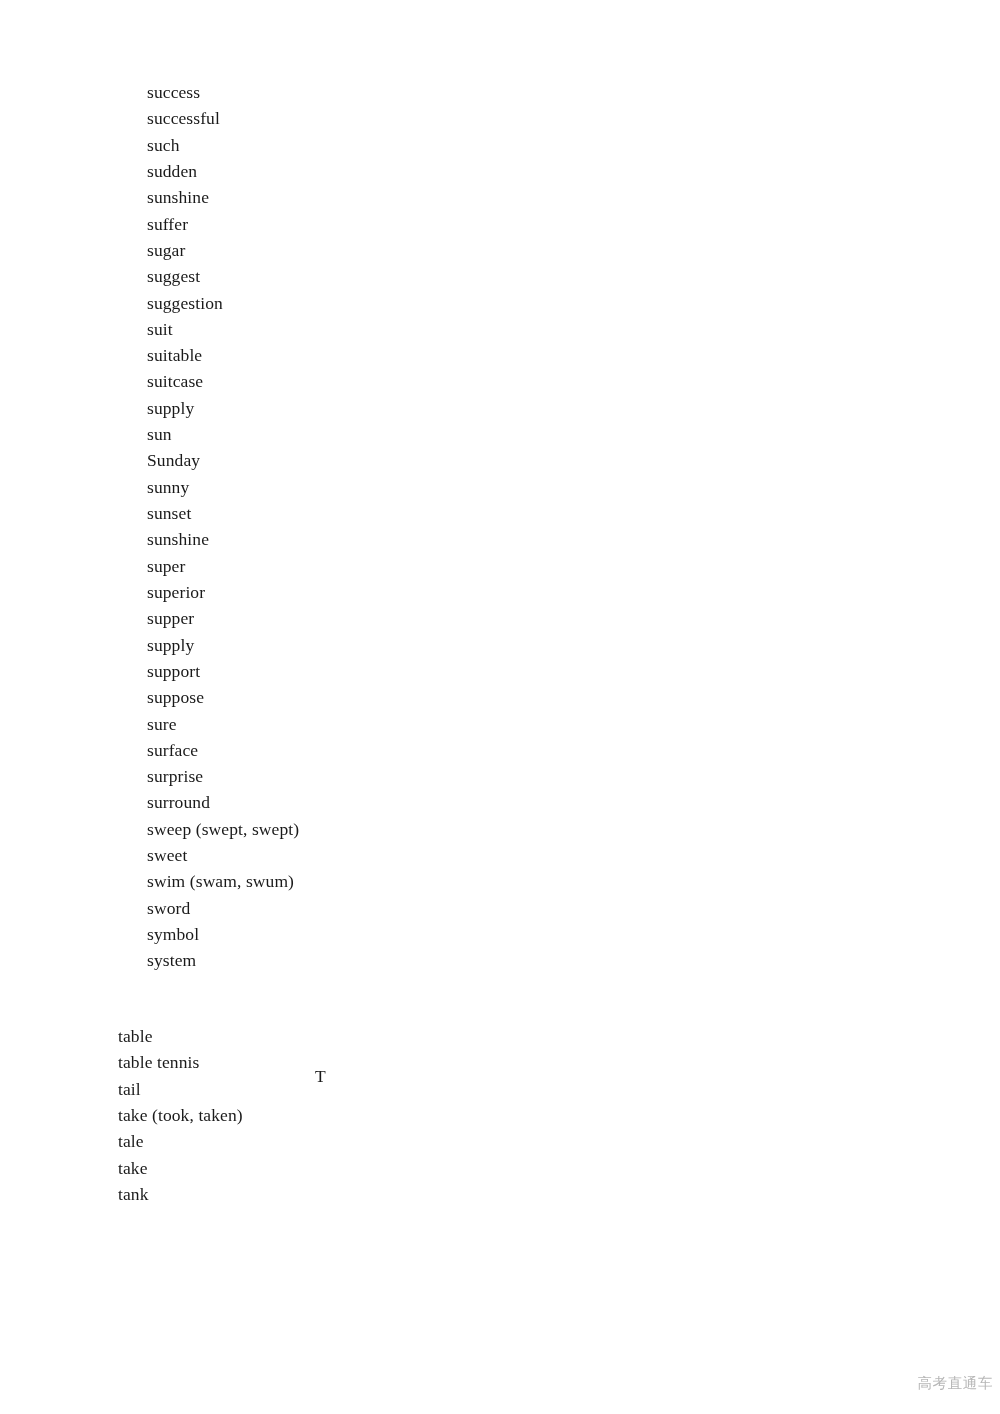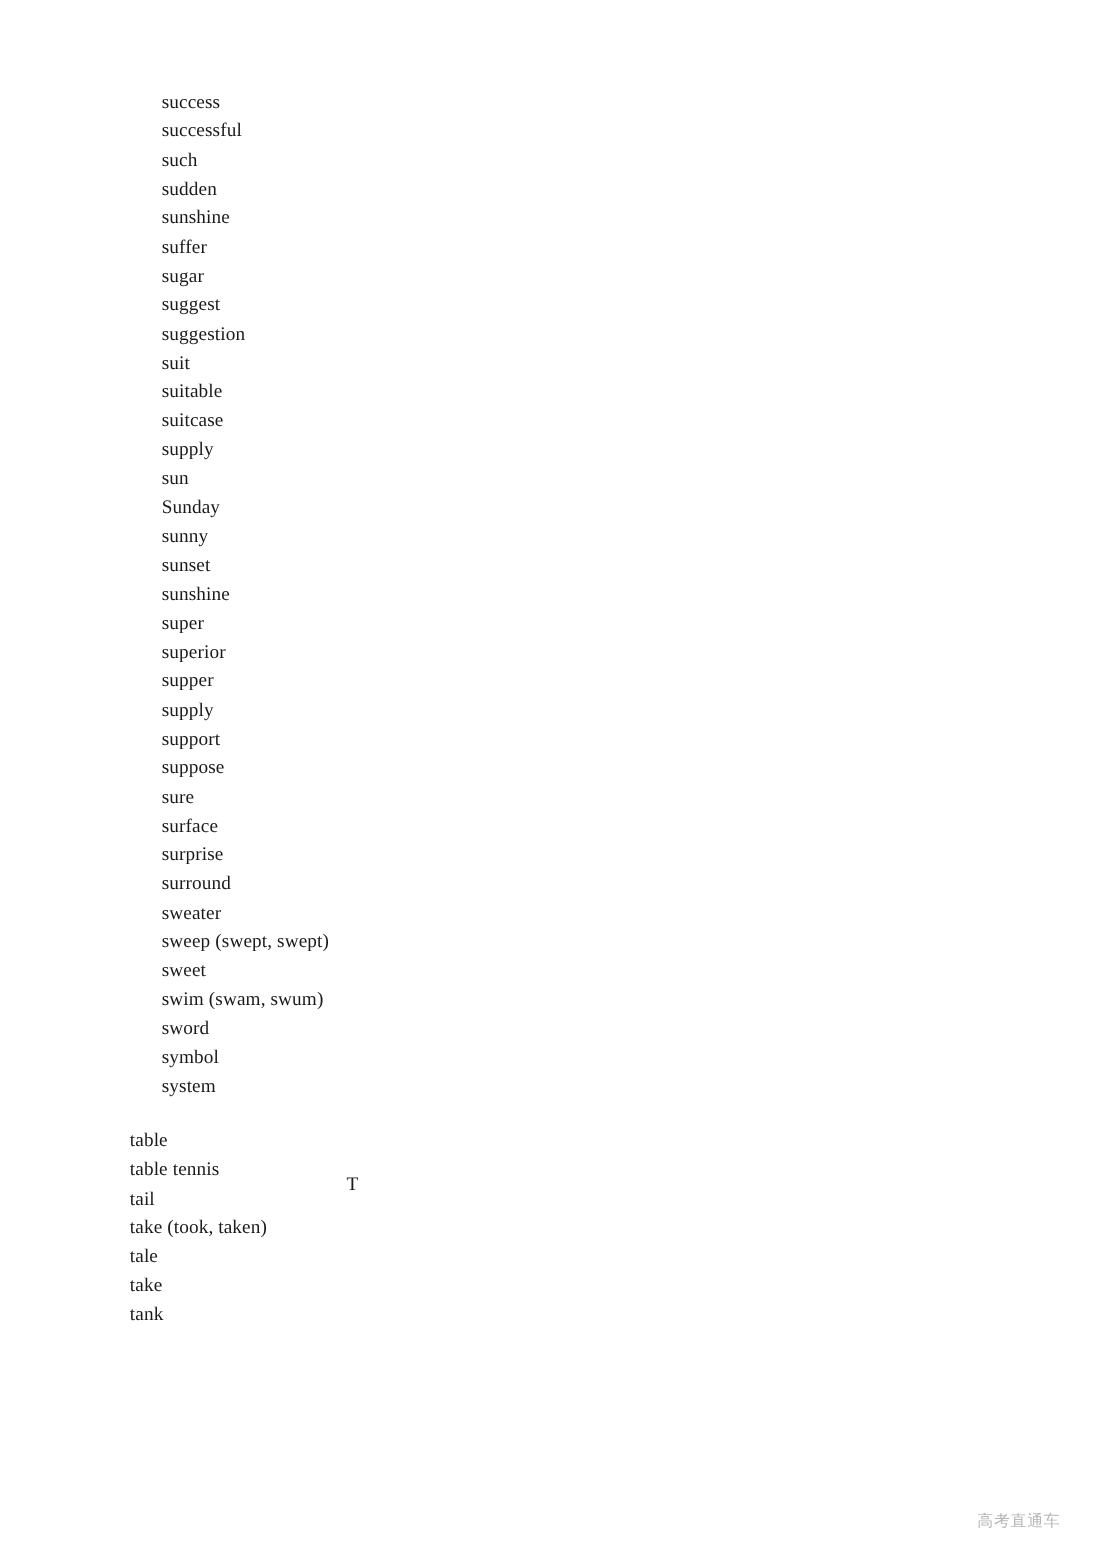--- a/index.html
+++ b/index.html
@@ -45,21 +45,21 @@
     letter-spacing: 0.1px;
   }
   .t-column {
     position: absolute;
     left: 118px;
     top: 1023px;
     width: 560px;
   }
   .watermark {
     position: absolute;
-    right: 36px;
+    right: 7px;
     bottom: 22px;
     font-family: "DejaVu Sans", "Liberation Sans", sans-serif;
     font-size: 14.5px;
     line-height: 18px;
     color: #b7b7b7;
     letter-spacing: 0.6px;
     white-space: pre;
     user-select: none;
   }
 </style>
@@ -90,21 +90,20 @@
       <div class="word-line">super</div>
       <div class="word-line">superior</div>
       <div class="word-line">supper</div>
       <div class="word-line">supply</div>
       <div class="word-line">support</div>
       <div class="word-line">suppose</div>
       <div class="word-line">sure</div>
       <div class="word-line">surface</div>
       <div class="word-line">surprise</div>
       <div class="word-line">surround</div>
-      <div class="word-line">sweater</div>
       <div class="word-line">sweep (swept, swept)</div>
       <div class="word-line">sweet</div>
       <div class="word-line">swim (swam, swum)</div>
       <div class="word-line">sword</div>
       <div class="word-line">symbol</div>
       <div class="word-line">system</div>
     </div>
 
   <div class="section-letter">T</div>
 

